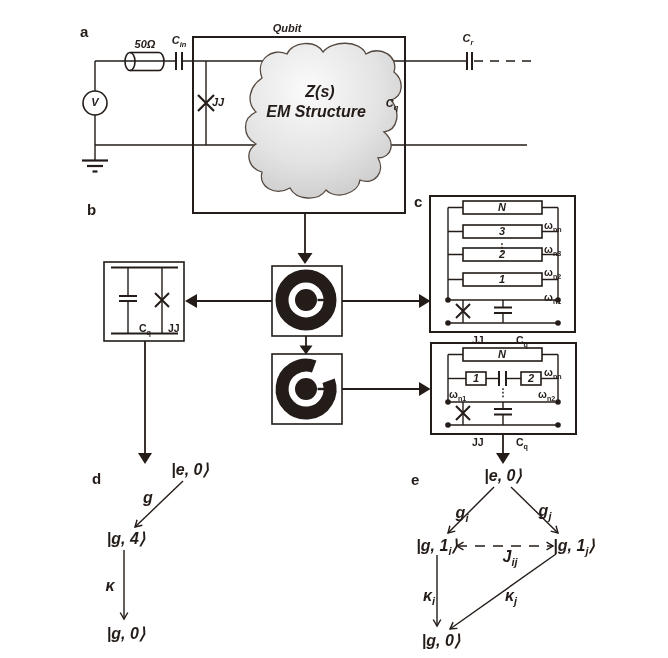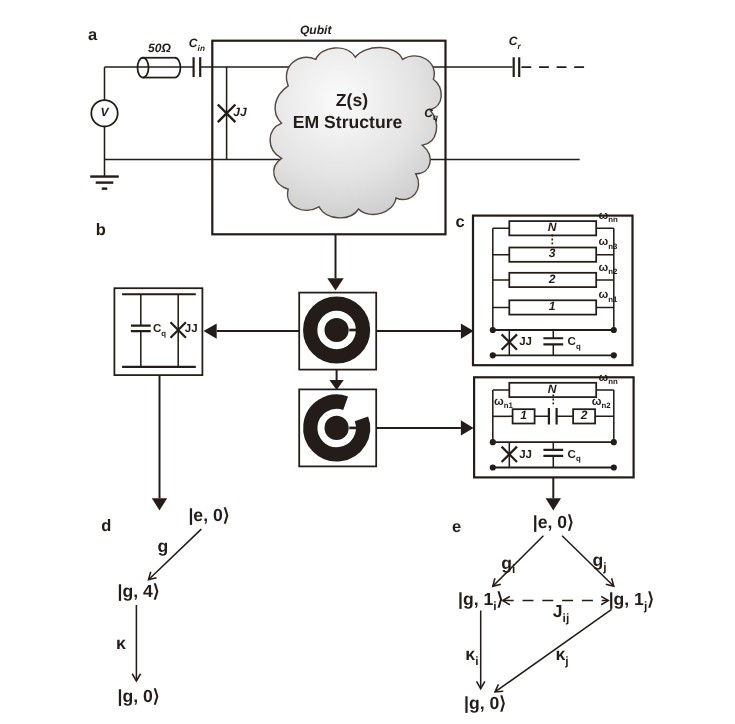--- a/index.html
+++ b/index.html
@@ -1,25 +1,25 @@
 <!DOCTYPE html>
 <html><head>
 <meta charset="utf-8">
 <style>
   html,body{margin:0;padding:0;background:#ffffff;}
   #fig{position:relative;width:668px;height:658px;background:#ffffff;overflow:hidden;
        font-family:"Liberation Sans",sans-serif;color:#241c18;}
   #fig svg{position:absolute;left:0;top:0;}
   .lbl{position:absolute;font-weight:bold;line-height:1;white-space:nowrap;color:#241c18;}
   .c{transform:translateX(-50%);}
-  .it{}
+  .it{font-style:italic;}
   .s15{font-size:15px;}
   .s12{font-size:16px;}
   .s11{font-size:11px;font-style:italic;}
-  .s10{font-size:10.5px;}
+  .s10{font-size:10.5px;margin-top:29px;}
   .s16{font-size:16px;} 
   sub{font-size:68%;line-height:1;}
 </style>
 </head>
 <body>
 
 <div id="fig">
 
 <svg width="668" height="658" viewBox="0 0 668 658">
   <defs>

